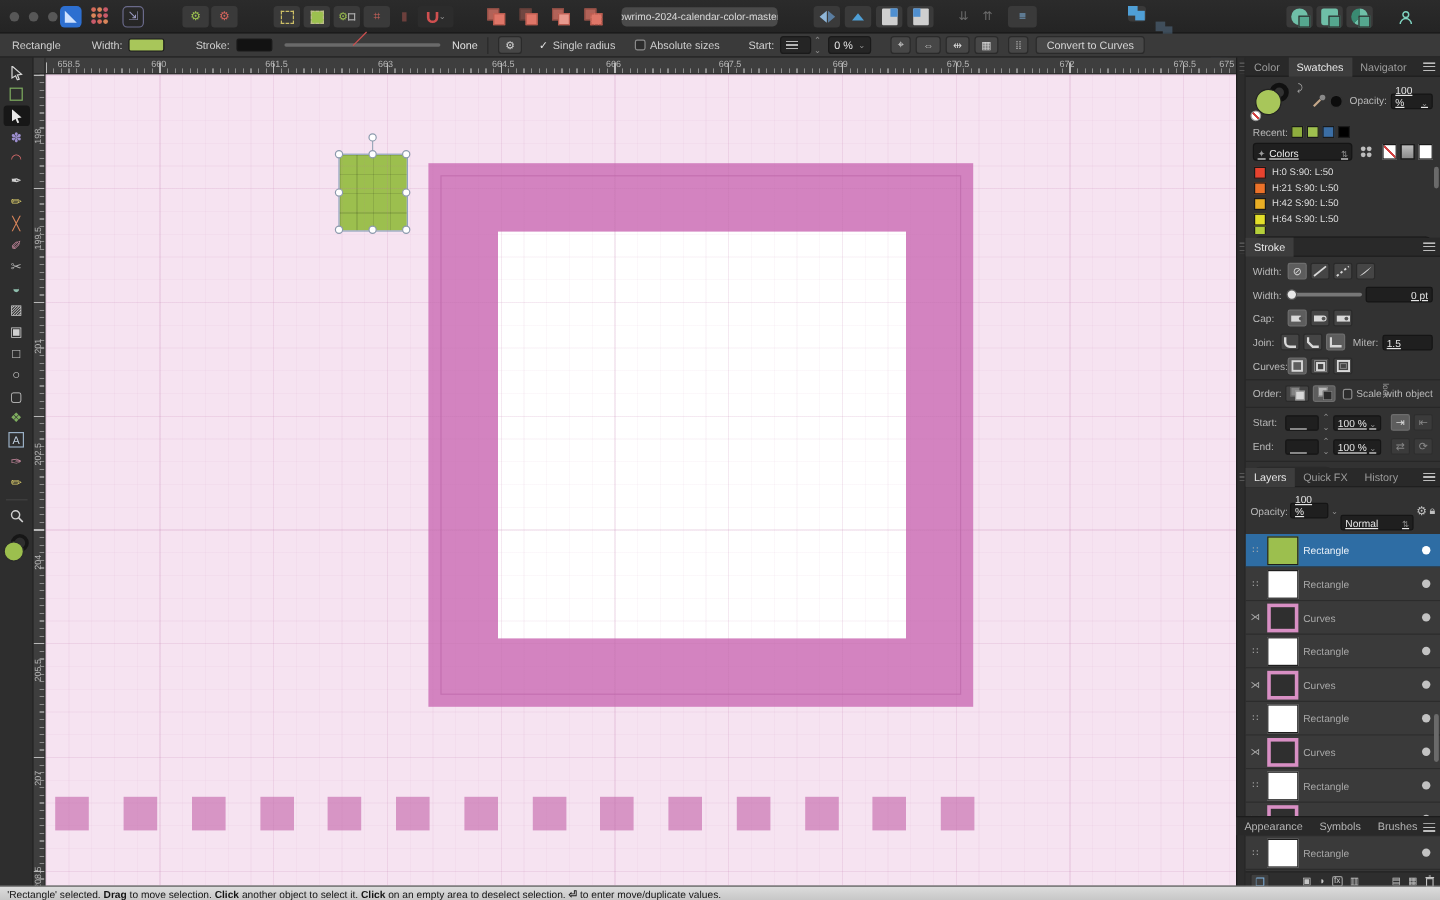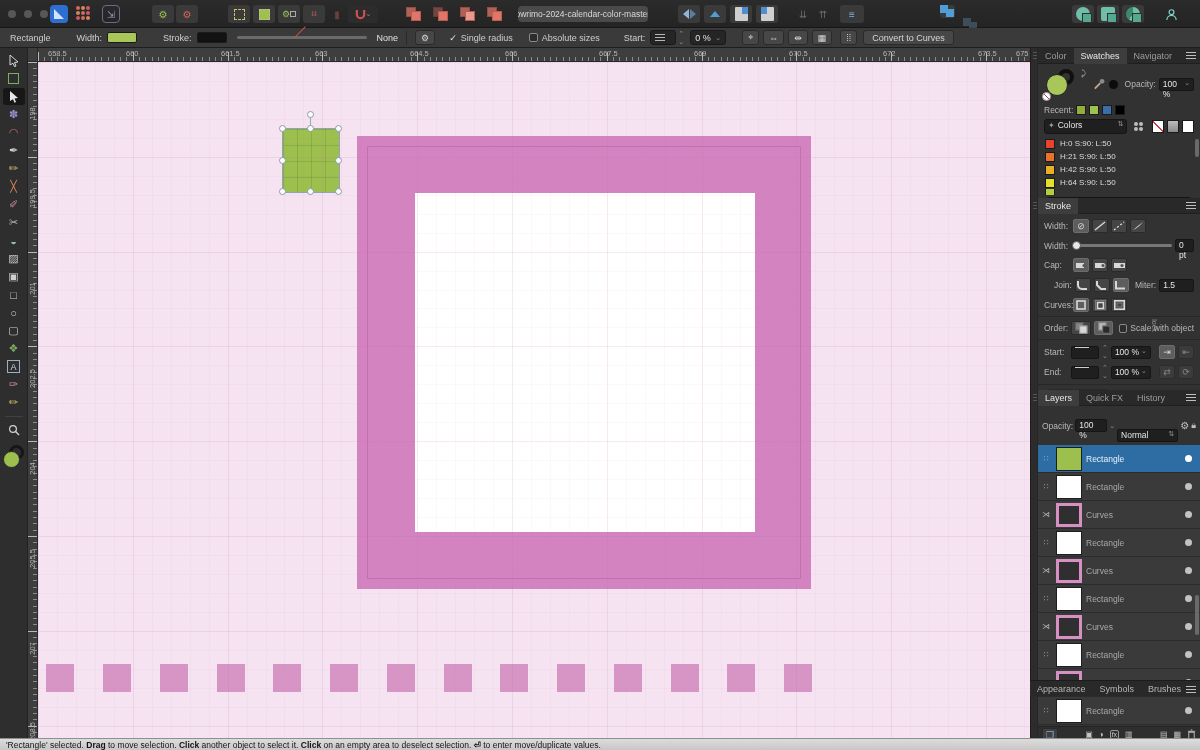--- a/index.html
+++ b/index.html
@@ -121,21 +121,21 @@
     background:repeating-linear-gradient(to bottom,#555 0 1px,transparent 1px 3px); }
   .pcontent { position:absolute; left:8px; width:162px; }
   .ptabs { height:16px; background:#292929; display:flex; align-items:center; font-size:9px;
     color:#9c9c9c; border-bottom:1px solid #1f1f1f; position:relative; }
   .ptab { padding:0 7px; height:16px; display:flex; align-items:center; white-space:nowrap; }
   .ptab.active { background:#3d3d3d; color:#e6e6e6; }
   .hamburger { position:absolute; right:4px; top:4px; width:10px; height:8px;
     background:repeating-linear-gradient(to bottom,#bdbdbd 0 1px,transparent 1px 3px); }
   .plabel { font-size:8.5px; color:#b8b8b8; white-space:nowrap; }
   .pval { background:#1f1f1f; border:1px solid #151515; border-radius:2px; color:#e6e6e6;
-    font-size:8.5px; display:flex; align-items:flex-start; padding:0 3px; height:13px; }
+    font-size:8.5px; display:flex; align-items:flex-end; padding:0 3px; height:13px;text-decoration:underline; }
   .pbtn { background:#454545; border:1px solid #2a2a2a; border-radius:2px; height:14px; min-width:16px;
     display:flex; align-items:center; justify-content:center; color:#d8d8d8; font-size:9px; }
   .pbtn.on { background:#5d5d5d; border-color:#6d6d6d; }
   .prow { display:flex; align-items:center; gap:3px; padding:0 6px; }
   .pdivider { height:1px; background:#272727; margin:4px 0; }
   .swrow { width:10px; height:10px; border:1px solid #1a1a1a; }
 
   
   #sec-swatches { top:0; height:150px; }
   .colorwell { position:relative; width:44px; height:30px; }
@@ -600,21 +600,21 @@
           <svg class="ic" width="12" height="10" viewBox="0 0 12 10">
             <path d="M1 9 Q6 7 11 1 Q7 4 1 9Z" fill="#d8d8d8"></path>
           </svg>
         </span>
     </div>
     <div class="prow" style="margin-top:6px;">
       <span class="plabel" style="width:26px;">Width:</span>
       <span class="slidertrack">
           <span class="knob"></span>
         </span>
-      <span class="pval" style="width:19px;justify-content:flex-end;">0 pt</span>
+      <span class="pval" style="width:56px;justify-content:flex-end;">0 pt</span>
     </div>
     <div class="prow" style="margin-top:6px;">
       <span class="plabel" style="width:26px;">Cap:</span>
       <span class="pbtn on">
           <svg class="ic" width="13" height="9" viewBox="0 0 13 9">
             <rect x="1" y="2" width="8" height="5" fill="#d8d8d8"></rect>
             <circle cx="9" cy="4.5" r="1.6" fill="#555"></circle>
           </svg>
         </span>
       <span class="pbtn">
@@ -623,21 +623,21 @@
             <circle cx="9" cy="4.5" r="1.6" fill="#555"></circle>
           </svg>
         </span>
       <span class="pbtn">
           <svg class="ic" width="13" height="9" viewBox="0 0 13 9">
             <rect x="1" y="2" width="11" height="5" fill="#d8d8d8"></rect>
             <circle cx="9" cy="4.5" r="1.6" fill="#555"></circle>
           </svg>
         </span>
     </div>
-    <div class="prow" style="margin-top:6px;margin-left:10px;">
+    <div class="prow" style="margin-top:6px;">
       <span class="plabel" style="width:26px;">Join:</span>
       <span class="pbtn">
           <svg class="ic" width="11" height="10" viewBox="0 0 11 10">
             <path d="M1 1 v4 a4 4 0 0 0 4 4 h5" fill="none" stroke="#d8d8d8" stroke-width="2"></path>
           </svg>
         </span>
       <span class="pbtn">
           <svg class="ic" width="11" height="10" viewBox="0 0 11 10">
             <path d="M1 1 v4 l4 4 h5" fill="none" stroke="#d8d8d8" stroke-width="2"></path>
           </svg>

